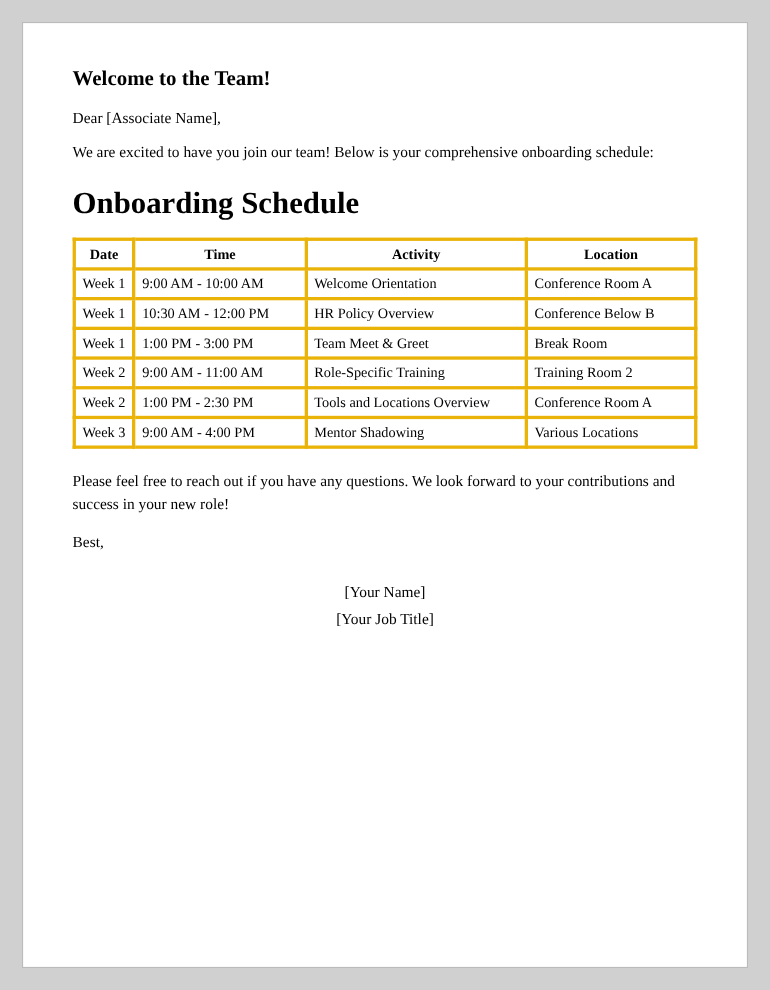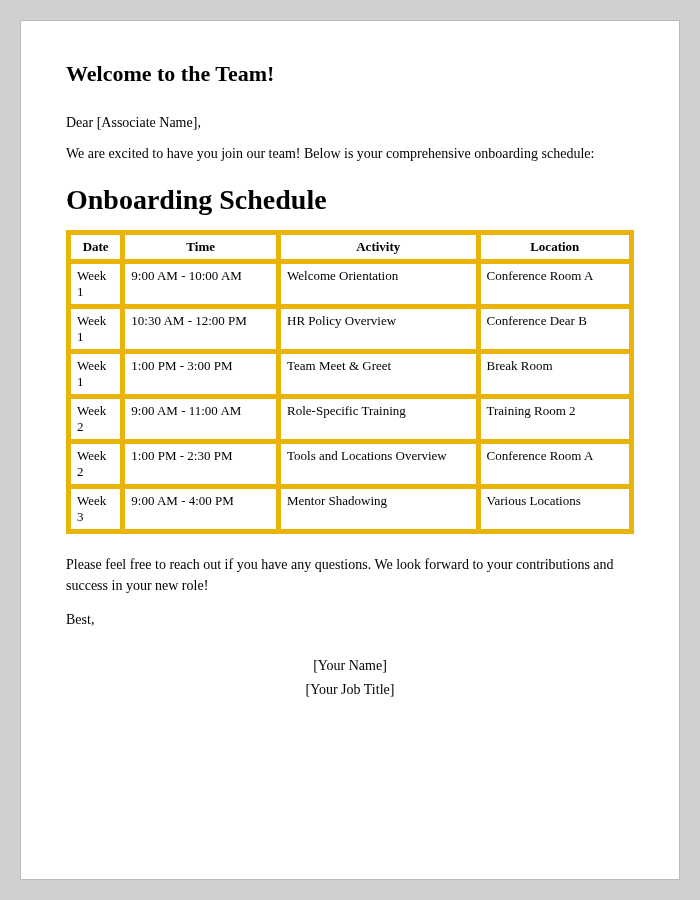--- a/index.html
+++ b/index.html
@@ -22,23 +22,23 @@
 
     .page {
       background: #fff;
       width: 660px;
       min-height: 860px;
       border: 1px solid #bbb;
       padding: 40px 45px;
     }
 
     .main-title {
-      font-size: 22px;
+      font-size: 19px;
       font-weight: bold;
-      margin-bottom: 28px;
+      margin-bottom: 18px;
     }
 
     .salutation {
       margin-bottom: 12px;
     }
 
     .intro-text {
       margin-bottom: 20px;
       line-height: 1.5;
     }
@@ -50,21 +50,21 @@
     }
 
     .schedule-table {
       width: 100%;
       border-collapse: collapse;
       margin-bottom: 20px;
     }
 
     .schedule-table th,
     .schedule-table td {
-      border: 5px solid #eab308;
+      border: 3px solid #eab308;
       padding: 4px 6px;
       font-size: 13px;
     }
 
     .schedule-table th {
       font-weight: bold;
       text-align: center;
       background: #fff;
     }
 
@@ -117,21 +117,21 @@
     <tr>
           <td>Week 1</td>
           <td>9:00 AM - 10:00 AM</td>
           <td>Welcome Orientation</td>
           <td>Conference Room A</td>
         </tr>
         <tr>
           <td>Week 1</td>
           <td>10:30 AM - 12:00 PM</td>
           <td>HR Policy Overview</td>
-          <td>Conference Dear B</td>
+          <td>Conference Below B</td>
         </tr>
         <tr>
           <td>Week 1</td>
           <td>1:00 PM - 3:00 PM</td>
           <td>Team Meet &amp; Greet</td>
           <td>Break Room</td>
         </tr>
         <tr>
           <td>Week 2</td>
           <td>9:00 AM - 11:00 AM</td>

